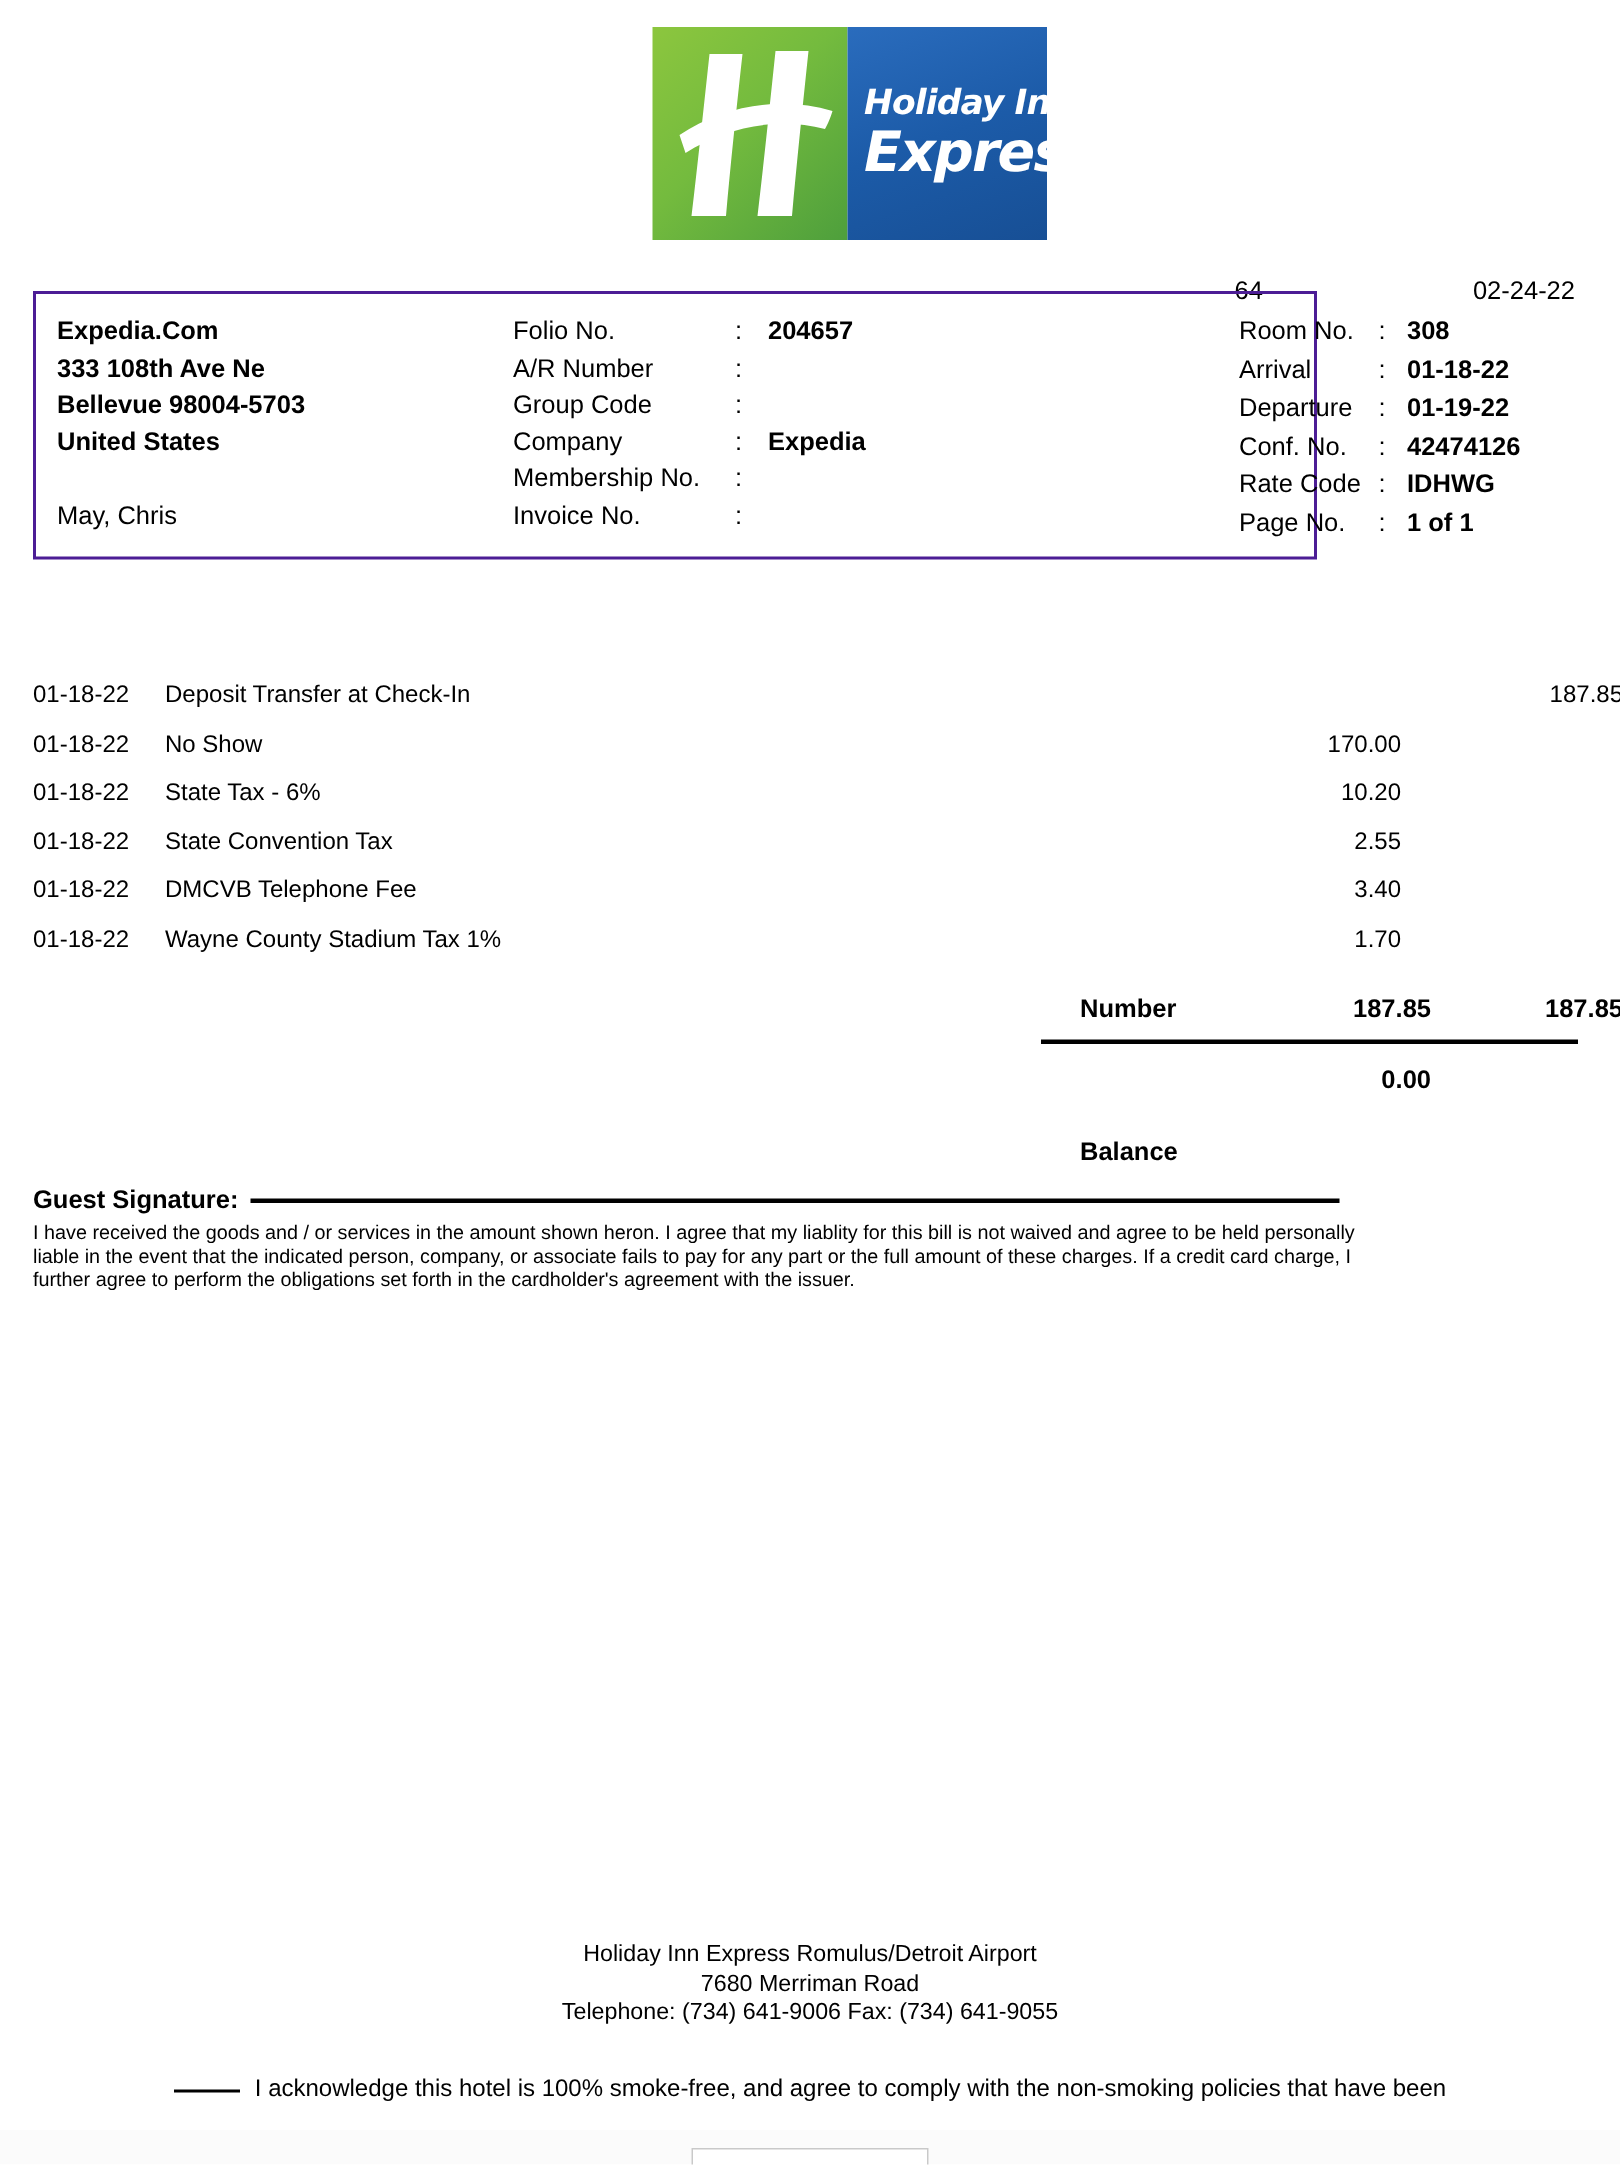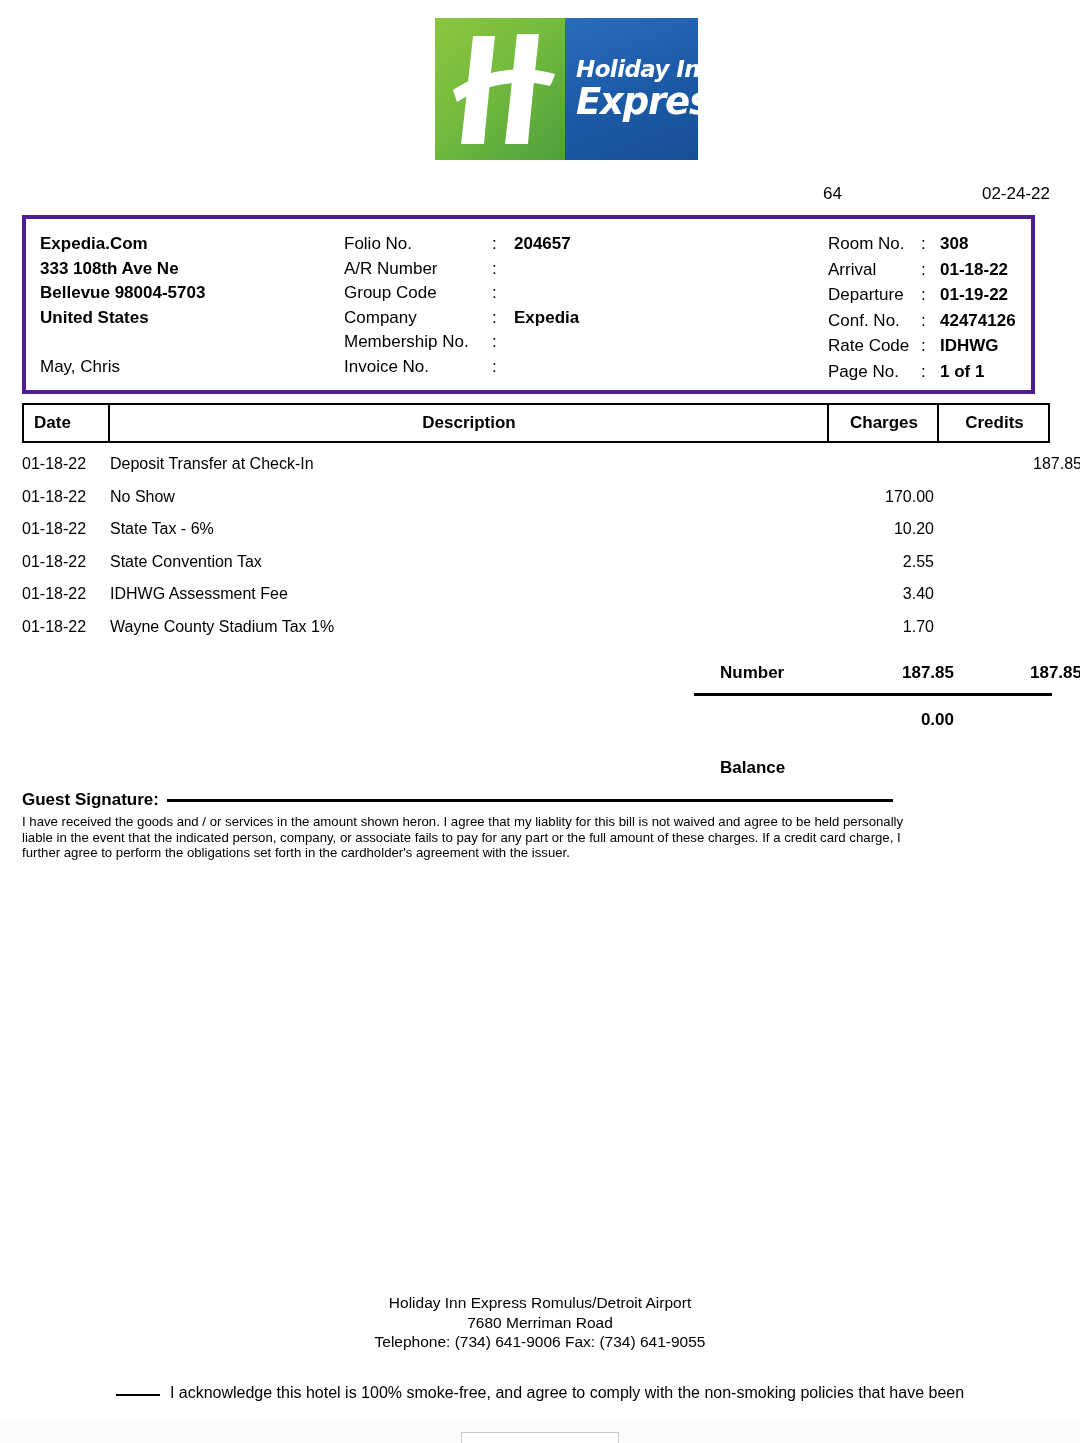--- a/index.html
+++ b/index.html
@@ -99,24 +99,24 @@
     position: absolute;
     right: 0;
     top: 0;
     text-align: right;
   }
 
   
   .header-box {
     position: absolute;
     left: 22px;
-    top: 215px;
-    width: 1013px;
+    top: 194px;
+    width: 856px;
     height: 179px;
-    border: 4px solid #4c1d95;
+    border: 2px solid #4c1d95;
   }
 
   .hb-addr {
     position: absolute;
     left: 14px;
     top: 13px;
     font-size: 17px;
     font-weight: bold;
     line-height: 24.5px;
   }
@@ -406,29 +406,20 @@
         <span class="rval">IDHWG</span>
       </div>
       <div class="rrow">
         <span class="rlabel">Page No.</span>
         <span class="rcolon">:</span>
         <span class="rval">1 of 1</span>
       </div>
     </div>
   </div>
 
-  <div class="txn-head">
-    <div class="th-cell th-date">Date</div>
-    <div class="th-div" style="left:84px;"></div>
-    <div class="th-cell th-desc">Description</div>
-    <div class="th-div" style="left:803px;"></div>
-    <div class="th-cell th-charges">Charges</div>
-    <div class="th-div" style="left:913px;"></div>
-    <div class="th-cell th-credits">Credits</div>
-  </div>
 
   <div class="txn-rows">
     <div class="txn-row">
       <span class="tr-date">01-18-22</span>
       <span class="tr-desc">Deposit Transfer at Check-In</span>
       <span class="tr-charge"></span>
       <span class="tr-credit">187.85</span>
     </div>
     <div class="txn-row">
       <span class="tr-date">01-18-22</span>
@@ -443,21 +434,21 @@
       <span class="tr-credit"></span>
     </div>
     <div class="txn-row">
       <span class="tr-date">01-18-22</span>
       <span class="tr-desc">State Convention Tax</span>
       <span class="tr-charge">2.55</span>
       <span class="tr-credit"></span>
     </div>
     <div class="txn-row">
       <span class="tr-date">01-18-22</span>
-      <span class="tr-desc">IDHWG Assessment Fee</span>
+      <span class="tr-desc">DMCVB Telephone Fee</span>
       <span class="tr-charge">3.40</span>
       <span class="tr-credit"></span>
     </div>
     <div class="txn-row">
       <span class="tr-date">01-18-22</span>
       <span class="tr-desc">Wayne County Stadium Tax 1%</span>
       <span class="tr-charge">1.70</span>
       <span class="tr-credit"></span>
     </div>
   </div>

